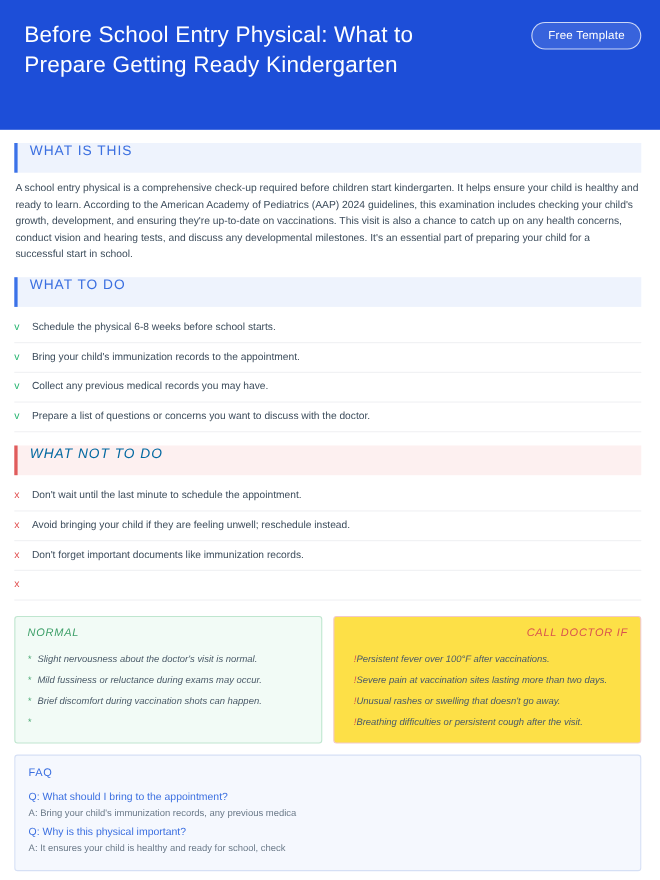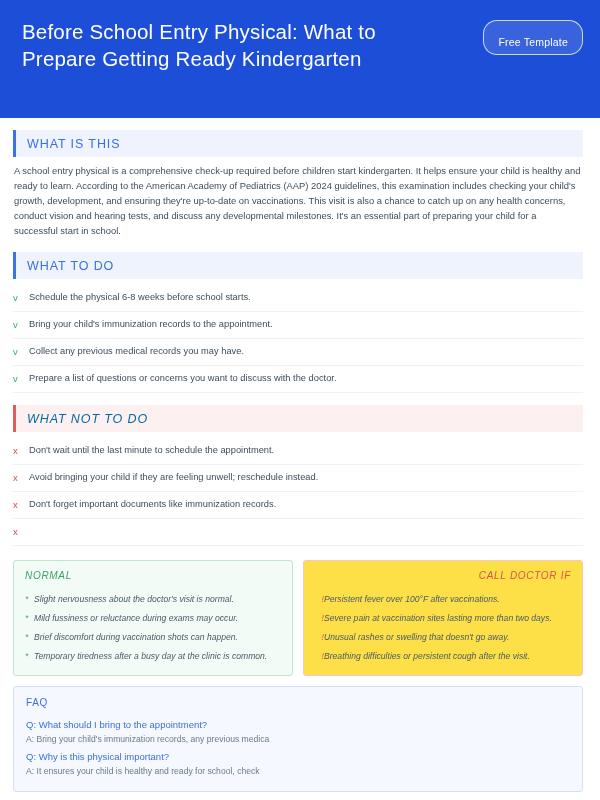--- a/index.html
+++ b/index.html
@@ -29,37 +29,37 @@
     font-weight:400;
     letter-spacing:0.2px;
     max-width:430px;
     margin:0;
   }
   .badge{
     position:absolute;
     top:20px;right:17px;
     border:1px solid rgba(255,255,255,0.75);
     border-radius:14px;
-    padding:15px 14px 6px 14px;
+    padding:5px 14px 6px 14px;
     color:#ffffff;
     font-size:10.5px;
     letter-spacing:0.2px;
     background:rgba(255,255,255,0.12);
     white-space:nowrap;
   }
 
   
   .content{
     flex:1 1 auto;
     padding:12px 17px 0 13px;
     box-sizing:border-box;
   }
 
   .sec-head{
-    display:flex;align-items:center;
+    display:flex;
     height:27px;
     margin-bottom:6px;
   }
   .sec-head .bar{width:3px;height:27px;flex:0 0 3px;}
   .sec-head .txt{
     font-size:12.5px;
     letter-spacing:0.9px;
     padding-left:11px;
     font-weight:400;
   }
@@ -239,21 +239,20 @@
           <li>
             <span class="mk">*</span>
             <span>Mild fussiness or reluctance during exams may occur.</span>
           </li>
           <li>
             <span class="mk">*</span>
             <span>Brief discomfort during vaccination shots can happen.</span>
           </li>
           <li>
             <span class="mk">*</span>
-            <span>Temporary tiredness after a busy day at the clinic is common.</span>
           </li>
         </ul>
       </div>
 
       <div class="box pink">
         <div class="box-title">CALL DOCTOR IF</div>
         <ul>
           <li>
             <span class="mk">!</span>
             <span>Persistent fever over 100°F after vaccinations.</span>

